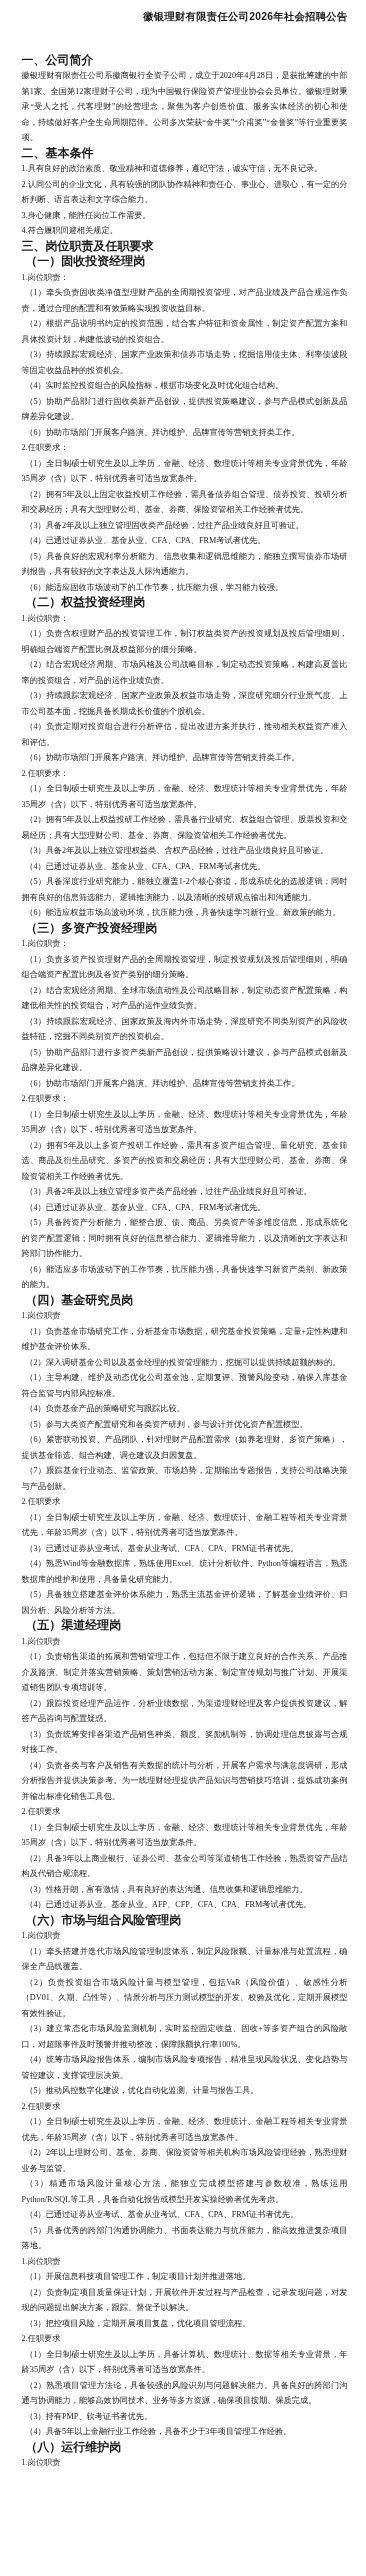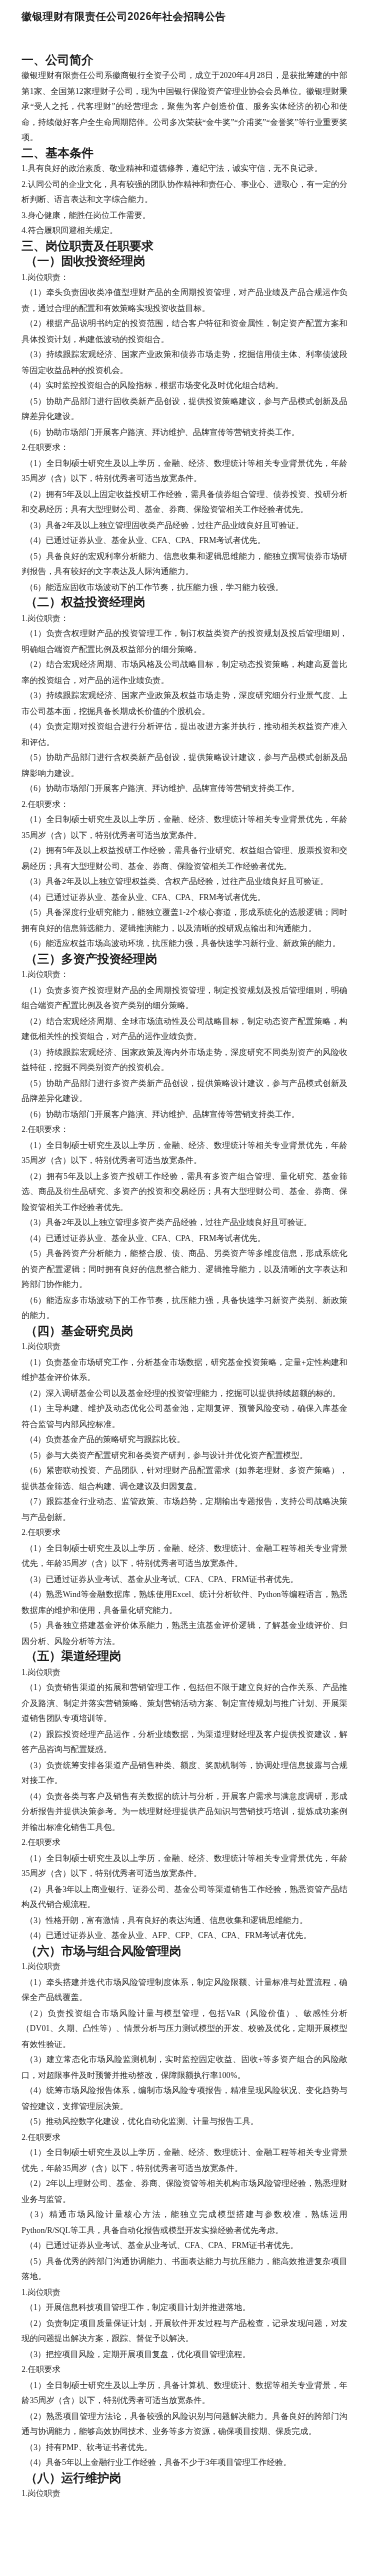--- a/index.html
+++ b/index.html
@@ -3,21 +3,21 @@
 <meta charset="utf-8">
 <style>
   :root{
     --text:#1c1c1c; --link-red:#dc2a3c; --link-blue:#33517e; --divider-gray:#cfcfcf;
   }
   html,body{margin:0;padding:0;background:#ffffff;}
   body{font-family:"Liberation Serif","DejaVu Serif",serif;color:var(--text);}
   .page{width:366px;min-height:3511px;margin:0 auto;box-sizing:border-box;
         padding:10.3px 18.5px 13.4px 21.6px;background:#fff;}
   .doc-title{font-family:"Liberation Sans","DejaVu Sans",sans-serif;font-weight:700;
-        font-size:10.3px;line-height:13.4px;text-align:left;margin:0 0 29px 0;letter-spacing:0.3px;}
+        font-size:10.3px;line-height:13.4px;text-align:right;margin:0 0 29px 0;letter-spacing:0.3px;}
   .blk{margin:0;font-size:8.2px;line-height:15.5px;text-align:justify;font-weight:400;}
   h2.blk,h3.blk{font-size:12px;font-weight:700;}
   h3.blk{text-indent:3.6px;}
   .sub{text-indent:3.6px;}
 </style>
 </head>
 <body>
 
 <div class="page">
 
@@ -47,21 +47,20 @@
       <p class="blk sub">（3）具备2年及以上独立管理固收类产品经验，过往产品业绩良好且可验证。</p>
       <p class="blk sub">（4）已通过证券从业、基金从业、CFA、CPA、FRM考试者优先。</p>
       <p class="blk sub">（5）具备良好的宏观利率分析能力、信息收集和逻辑思维能力，能独立撰写债券市场研判报告，具有较好的文字表达及人际沟通能力。</p>
       <p class="blk sub">（6）能适应固收市场波动下的工作节奏，抗压能力强，学习能力较强。</p>
       <h3 class="blk h3">（二）权益投资经理岗</h3>
       <p class="blk p">1.岗位职责：</p>
       <p class="blk sub">（1）负责含权理财产品的投资管理工作，制订权益类资产的投资规划及投后管理细则，明确组合端资产配置比例及权益部分的细分策略。</p>
       <p class="blk sub">（2）结合宏观经济周期、市场风格及公司战略目标，制定动态投资策略，构建高夏普比率的投资组合，对产品的运作业绩负责。</p>
       <p class="blk sub">（3）持续跟踪宏观经济、国家产业政策及权益市场走势，深度研究细分行业景气度、上市公司基本面，挖掘具备长期成长价值的个股机会。</p>
       <p class="blk sub">（4）负责定期对投资组合进行分析评估，提出改进方案并执行，推动相关权益资产准入和评估。</p>
-      <p class="blk sub">（5）协助产品部门进行含权类新产品创设，提供策略设计建议，参与产品模式创新及品牌影响力建设。</p>
       <p class="blk sub">（6）协助市场部门开展客户路演、拜访维护、品牌宣传等营销支持类工作。</p>
       <p class="blk p">2.任职要求：</p>
       <p class="blk sub">（1）全日制硕士研究生及以上学历，金融、经济、数理统计等相关专业背景优先，年龄35周岁（含）以下，特别优秀者可适当放宽条件。</p>
       <p class="blk sub">（2）拥有5年及以上权益投研工作经验，需具备行业研究、权益组合管理、股票投资和交易经历；具有大型理财公司、基金、券商、保险资管相关工作经验者优先。</p>
       <p class="blk sub">（3）具备2年及以上独立管理权益类、含权产品经验，过往产品业绩良好且可验证。</p>
       <p class="blk sub">（4）已通过证券从业、基金从业、CFA、CPA、FRM考试者优先。</p>
       <p class="blk sub">（5）具备深度行业研究能力，能独立覆盖1-2个核心赛道，形成系统化的选股逻辑；同时拥有良好的信息筛选能力、逻辑推演能力，以及清晰的投研观点输出和沟通能力。</p>
       <p class="blk sub">（6）能适应权益市场高波动环境，抗压能力强，具备快速学习新行业、新政策的能力。</p>
       <h3 class="blk h3">（三）多资产投资经理岗</h3>
       <p class="blk p">1.岗位职责：</p>

